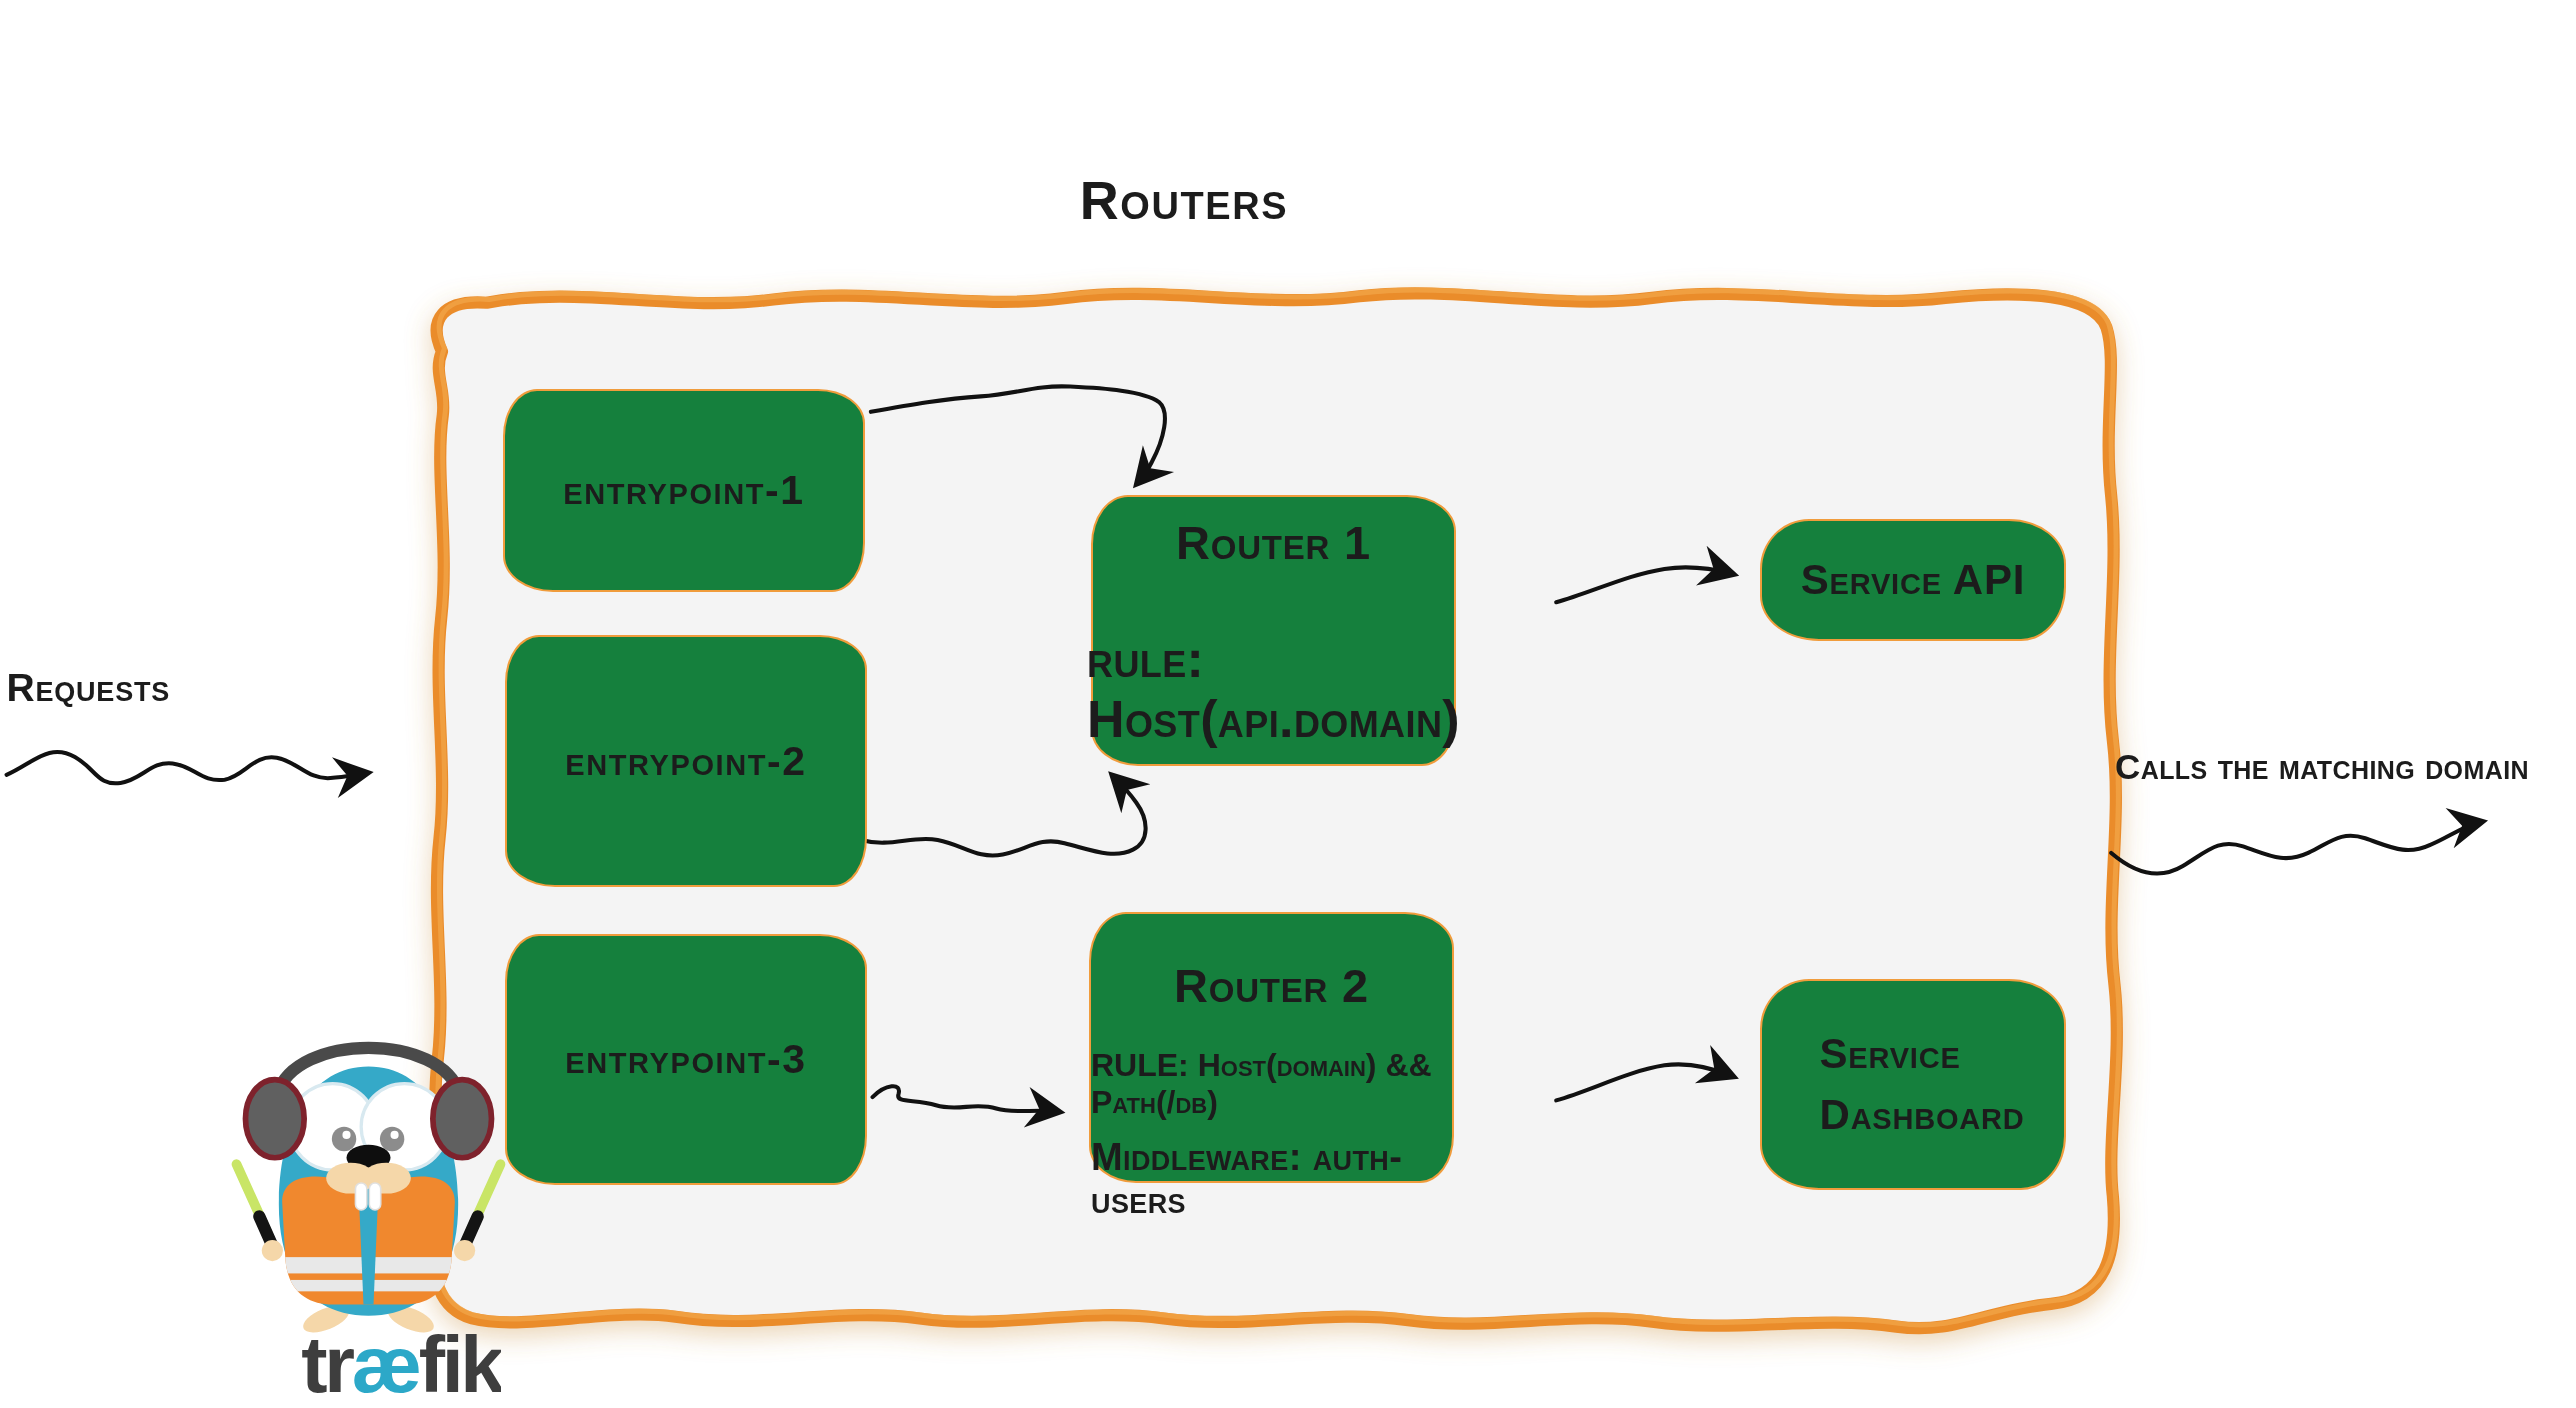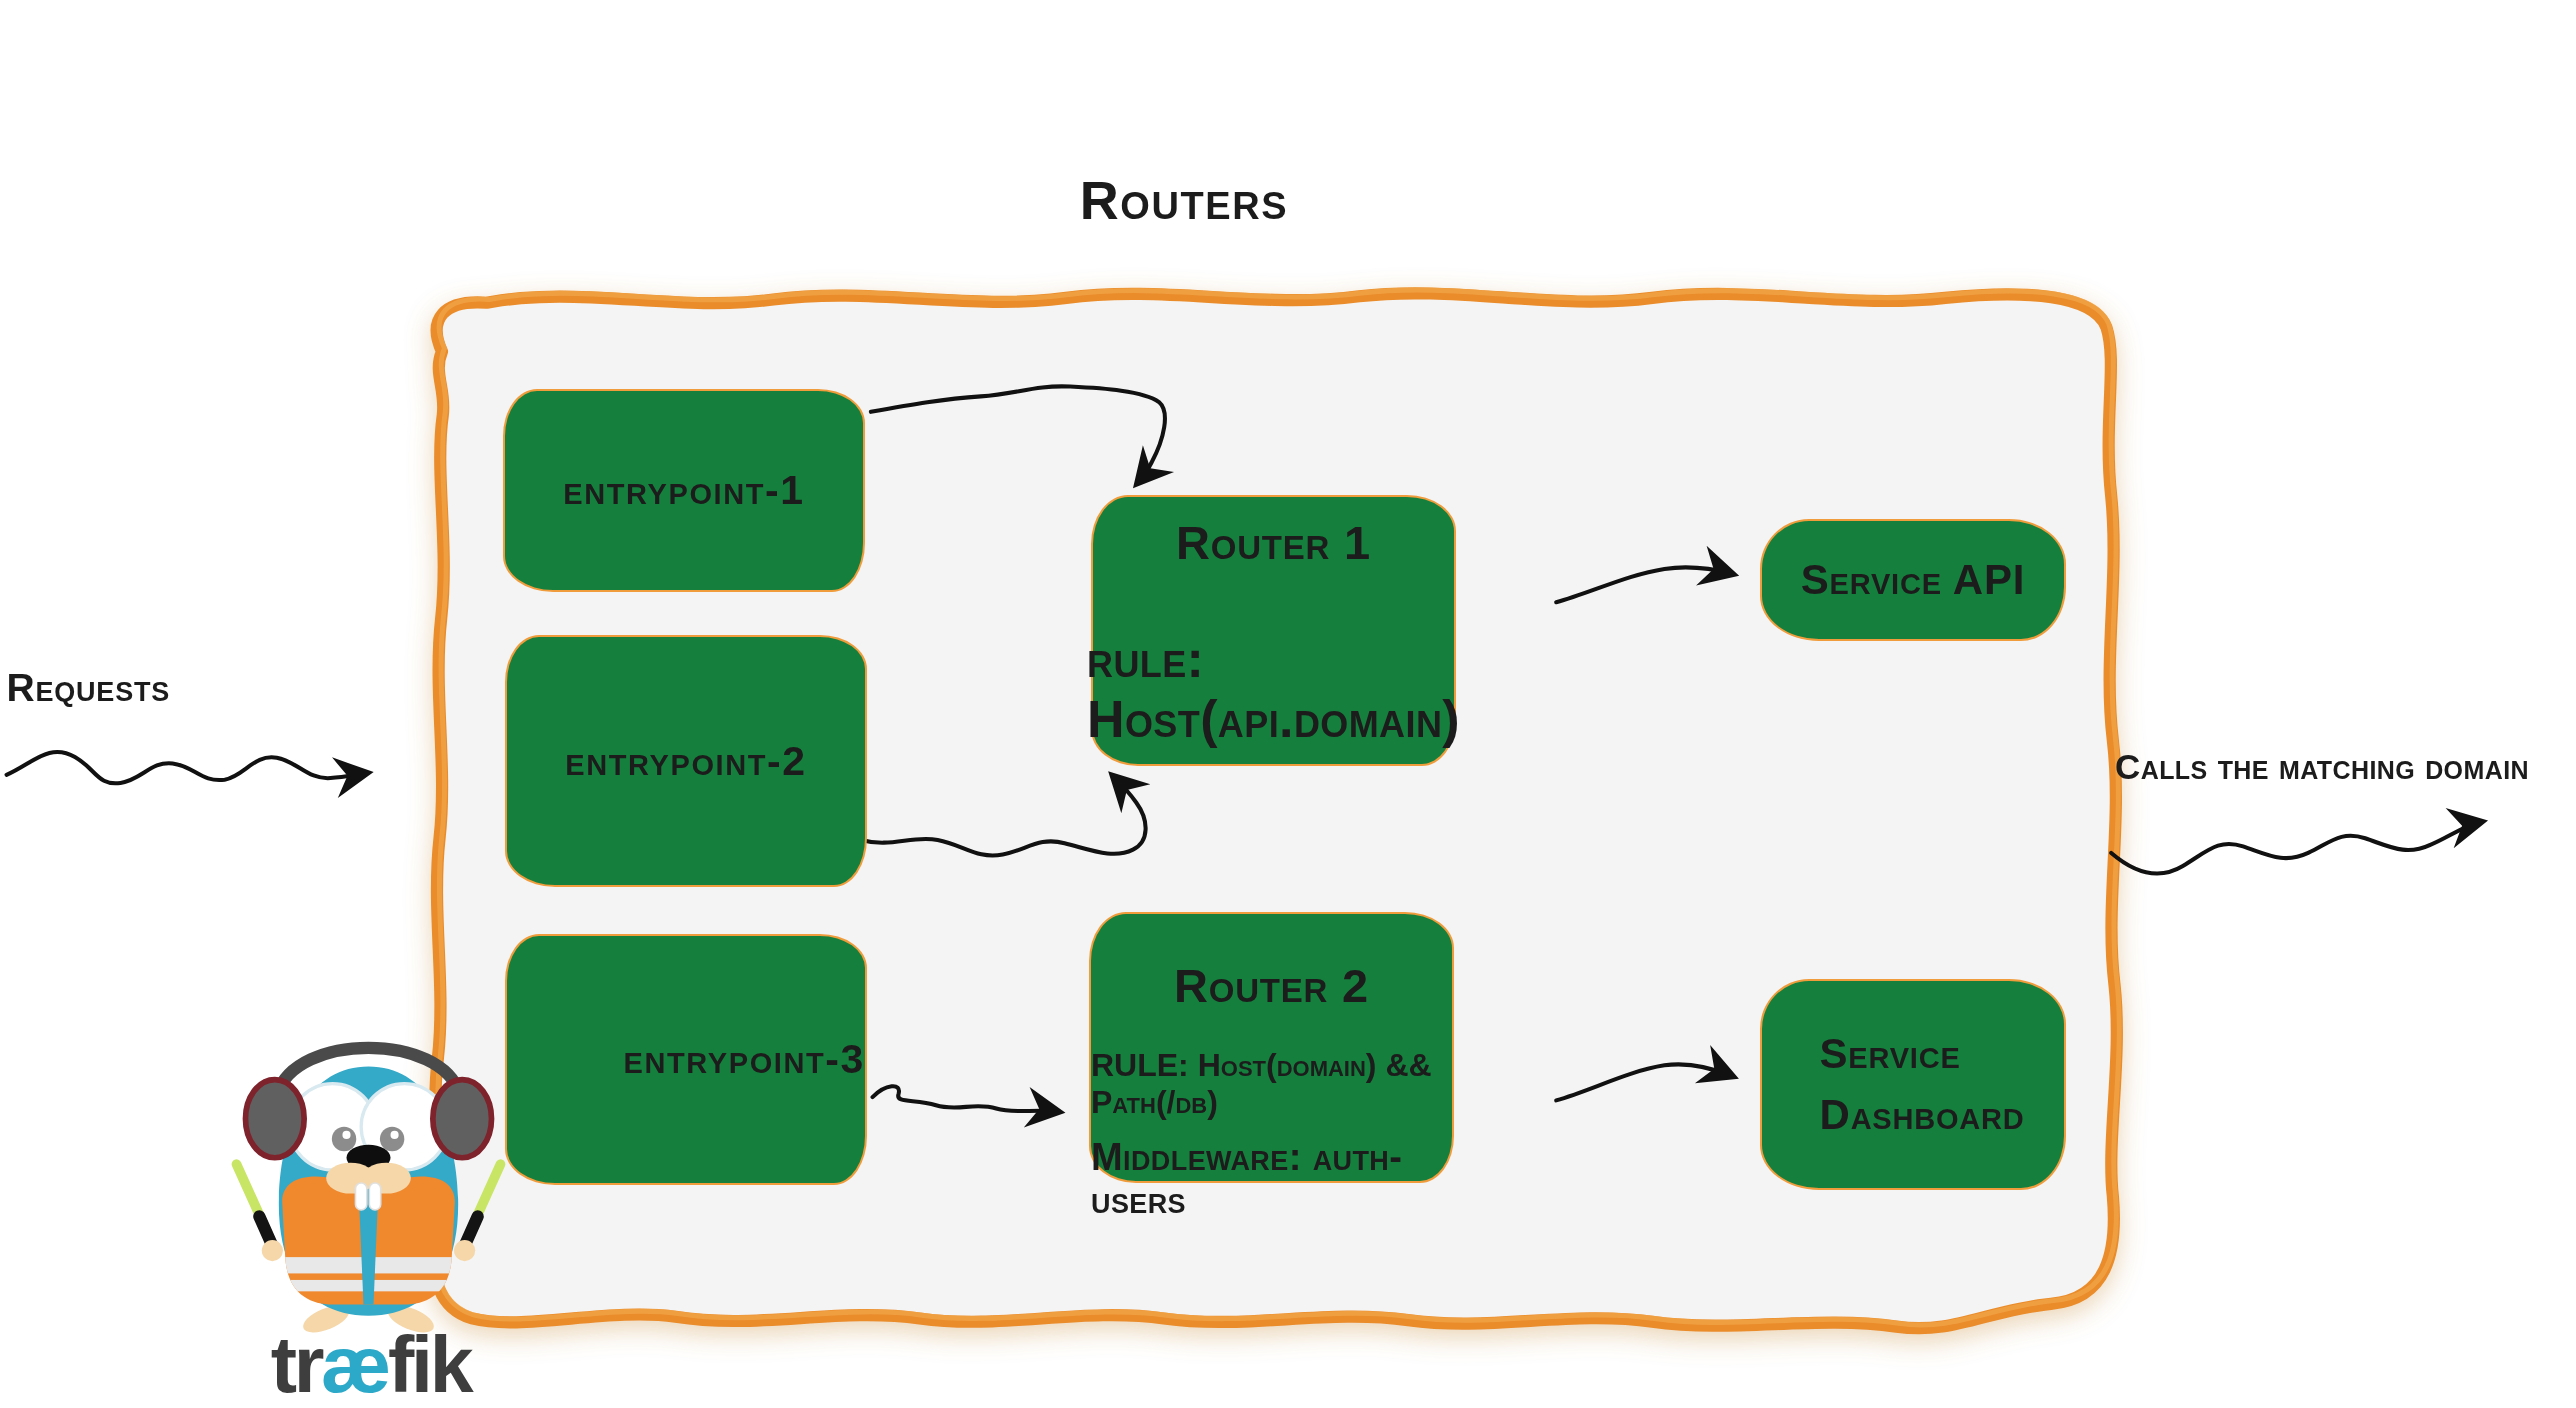--- a/index.html
+++ b/index.html
@@ -52,22 +52,22 @@
   .service{
     width:306px;
     border-radius:49px 57px 45px 59px / 50px 45px 54px 45px;
   }
   .service .node-label{font-size:42px;letter-spacing:0.8px;}
   #service-dashboard .node-label{
     width:187px;text-align:left;line-height:1.45;
   }
   
   .wordmark{
-    position:absolute;left:234px;top:1325px;width:273px;height:81px;
-    text-align:center;font-size:79px;font-weight:600;letter-spacing:-3.3px;
+    position:absolute;left:228px;top:1325px;width:273px;height:81px;
+    text-align:right;font-size:79px;font-weight:600;letter-spacing:-3.3px;
     color:#3e3e3e;line-height:1.0;overflow:hidden;
   }
   .wordmark .ae{color:#2ca8c8;}
 </style>
 </head>
 <body>
 
 <svg class="layer" width="2576" height="1408" viewBox="0 0 3165 1730">
   <defs>
     <marker id="ah" viewBox="0 0 12 12" refX="9.5" refY="6" markerWidth="11" markerHeight="11" orient="auto">
@@ -155,21 +155,21 @@
 <div class="diagram-title hand">Routers</div>
 <div class="requests-label hand">Requests</div>
 <div class="calls-label hand">Calls the matching domain</div>
 
 <div class="node ep" id="entrypoint-1" style="left:503px;top:389px;height:203px;">
   <div class="node-label hand">entrypoint-1</div>
 </div>
 <div class="node ep" id="entrypoint-2" style="left:505px;top:635px;height:252px;">
   <div class="node-label hand">entrypoint-2</div>
 </div>
-<div class="node ep" id="entrypoint-3" style="left:505px;top:934px;height:251px;align-items:flex-end;">
+<div class="node ep" id="entrypoint-3" style="left:505px;top:934px;height:251px;">
   <div class="node-label hand">entrypoint-3</div>
 </div>
 
 <div class="node router" id="router-1" style="left:1091px;top:495px;height:271px;padding-top:18px;">
   <div class="router-title hand">Router 1</div>
   <div class="router-rule hand" style="margin-top:59px;">rule: Host(api.domain)</div>
 </div>
 <div class="node router" id="router-2" style="left:1089px;top:912px;height:271px;padding-top:44px;">
   <div class="router-title hand">Router 2</div>
   <div class="router-rule-sm hand" style="margin-top:34px;">RULE: Host(domain) &amp;&amp; Path(/db)</div>

